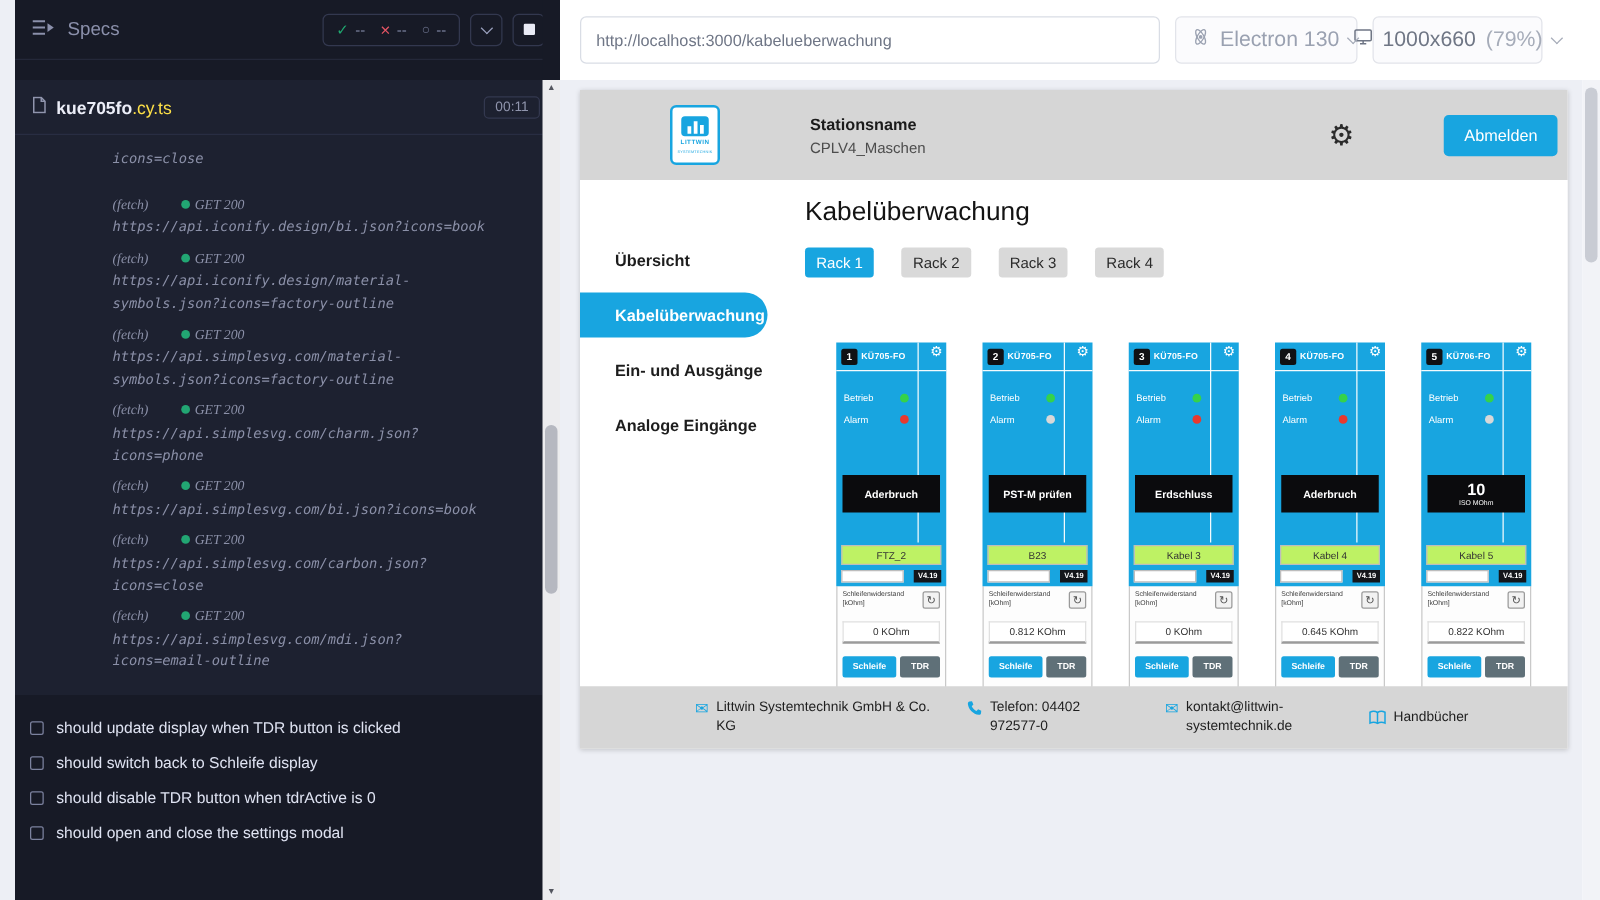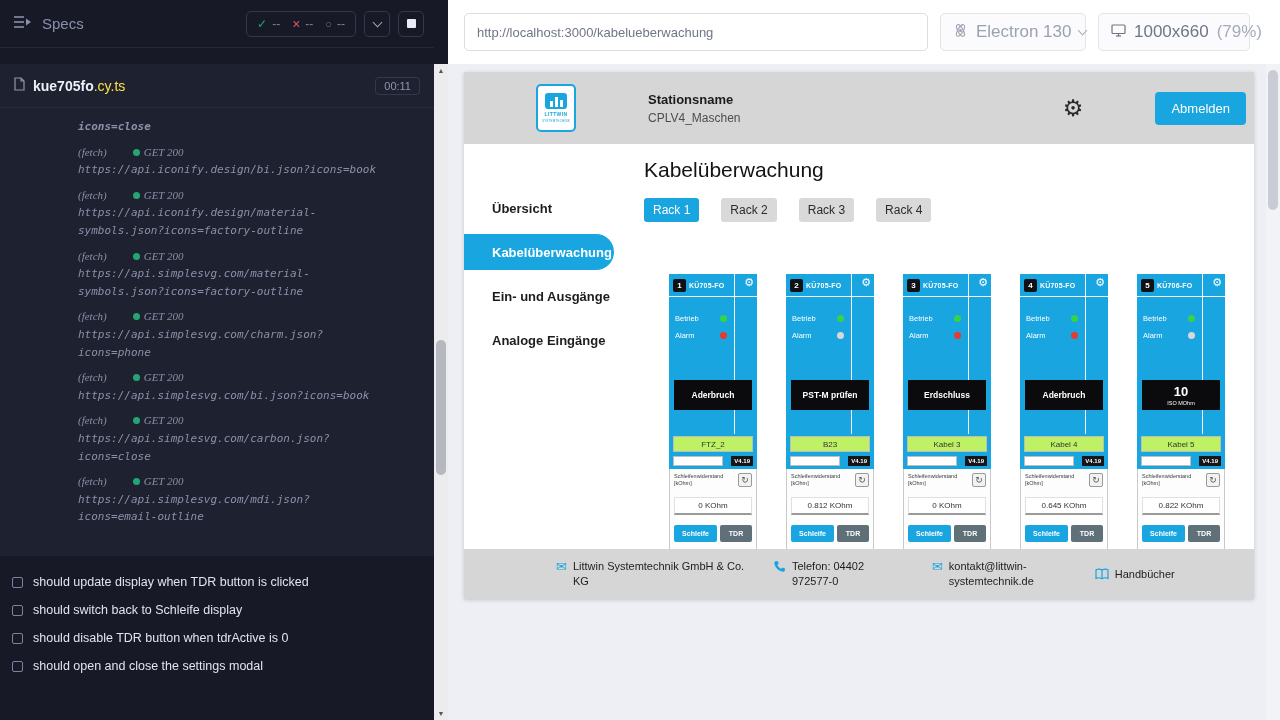--- a/index.html
+++ b/index.html
@@ -1,20 +1,20 @@
 <!DOCTYPE html>
 <html><head>
 <meta charset="utf-8">
 <style>
   * { box-sizing: border-box; margin: 0; padding: 0; }
   html,body { width:1280px; height:720px; overflow:hidden; font-family:"Liberation Sans", sans-serif; background:#edeff5; }
   body { position:relative; }
 
   
-  .cy-panel { position:absolute; left:0; top:0; width:434px; height:720px; background:#171a26; color:#9095ad; }
+  .cy-panel { position:absolute; left:12px; top:0; width:434px; height:720px; background:#171a26; color:#9095ad; }
   .cy-header { height:48px; display:flex; align-items:center; justify-content:space-between; padding:0 10px 0 14px; border-bottom:1px solid #242839; }
   .cy-header-left { display:flex; align-items:center; gap:10px; color:#8b90ab; font-size:15px; }
   .cy-header-right { display:flex; align-items:center; }
   .cy-stats { display:flex; align-items:center; gap:12px; border:1px solid #33384f; border-radius:5px; padding:5px 10px; font-size:12px; color:#7c829f; }
   .stat { display:flex; gap:5px; align-items:center; }
   .stat .ck { color:#1fa76f; font-size:12px; }
   .stat .xx { color:#e45464; font-size:14px; line-height:10px; }
   .stat .oo { color:#6f7590; font-size:11px; }
   .cy-sqbtn { width:26px; height:26px; border:1px solid #33384f; border-radius:5px; display:flex; align-items:center; justify-content:center; margin-left:8px; color:#9095ad; background:transparent; cursor:pointer; }
   .chev-dn { width:7px; height:7px; border-right:1.5px solid #9aa0bd; border-bottom:1.5px solid #9aa0bd; transform:rotate(45deg); margin-top:-3px; }
@@ -23,39 +23,39 @@
   .cy-run { position:absolute; top:64px; left:0; width:434px; height:492px; background:#1d2130; overflow:hidden; }
   .spec-row { height:44px; display:flex; align-items:center; justify-content:space-between; padding:0 14px; border-bottom:1px solid #282d42; }
   .spec-name { color:#eceef8; font-size:14px; font-weight:bold; display:flex; gap:8px; align-items:center; }
   .spec-ext { color:#fde047; font-weight:normal; }
   .spec-timer { border:1px solid #33384f; border-radius:4px; padding:2px 8px; font-size:11px; color:#9095ad; }
   .log-list { padding:10px 58px 0 78px; font-family:"DejaVu Sans Mono", monospace; font-style:italic; font-size:11px; color:#8b90a8; line-height:1.6; }
   .log-entry { margin-bottom:8px; cursor:pointer; }
   .log-line1 { display:flex; gap:26px; align-items:center;font-family:Liberation Serif, serif; }
   .dot-green { display:inline-block; width:7px; height:7px; border-radius:50%; margin-right:4px; }
   .log-url { overflow-wrap:break-word; }
-  .log-tail { margin-bottom:8px;font-weight:bold; }
+  .log-tail { margin-bottom:20px; }
 
   .cy-tests { position:absolute; top:556px; left:0; width:434px; bottom:0; background:#171a26; padding:12px 12px 0 12px; }
   .test-row { display:flex; align-items:center; gap:10px; height:28px; color:#dfe3f2; font-size:12.5px; cursor:pointer; }
   .test-box { width:11px; height:11px; border:1px solid #7c829f; border-radius:2px; flex:none; }
 
   
   .left-sb { position:absolute; left:434px; top:0; width:14px; height:720px; background:#171a26; }
   .left-sb-track { position:absolute; top:64px; bottom:0; left:0; right:0; background:#ececee; }
   .sb-arrow { position:absolute; left:0; width:14px; text-align:center; font-size:7px; color:#54565e; cursor:pointer; }
   .sb-arrow.up { top:3px; } .sb-arrow.down { bottom:3px; }
   .left-thumb { position:absolute; left:2px; width:10px; top:276px; height:135px; background:#b6b8c0; border-radius:6px; cursor:pointer; }
 
   
   .topbar { position:absolute; left:448px; top:0; width:832px; height:64px; background:#ffffff; display:flex; align-items:center; }
   .url-input { margin-left:16px; width:464px; height:38px; border:1px solid #d9dde5; border-radius:5px; padding:0 12px; font-size:13px; color:#6f7686; font-family:"Liberation Sans", sans-serif; background:#fff; }
   .select-box { height:38px; border:1px solid #e2e4ea; border-radius:5px; background:#fbfbfd; display:flex; align-items:center; gap:8px; padding:0 12px; margin-left:12px; cursor:pointer; }
   .browser-select { width:146px; color:#9aa1b1; }
-  .viewport-select { width:152px; }
+  .viewport-select { width:136px;justify-content:center; }
   .sel-text { font-size:17px; color:#9aa1b1; white-space:nowrap; }
   .sel-text.dark { color:#6f7685; }
   .sel-text.dim { color:#a6acb9; }
   .chev { width:7px; height:7px; border-right:1.5px solid #a6acb9; border-bottom:1.5px solid #a6acb9; transform:rotate(45deg); margin-top:-4px; margin-left:auto; flex:none; }
 
   .content { position:absolute; left:448px; top:64px; width:818px; height:656px; background:#edeff5; }
 
   .right-sb { position:absolute; left:1266px; top:0; width:14px; height:720px; background:#fff; }
   .right-sb-track { position:absolute; top:64px; bottom:0; left:0; right:0; background:#f2f3f7; }
   .right-thumb { position:absolute; left:2px; width:10px; top:6px; height:140px; background:#c9ccd4; border-radius:6px; cursor:pointer; }

